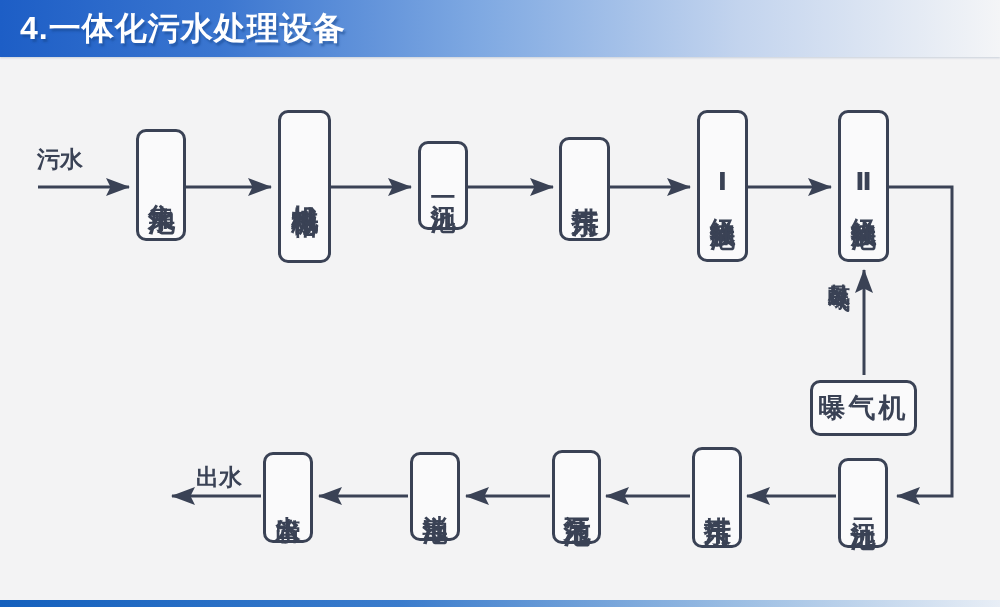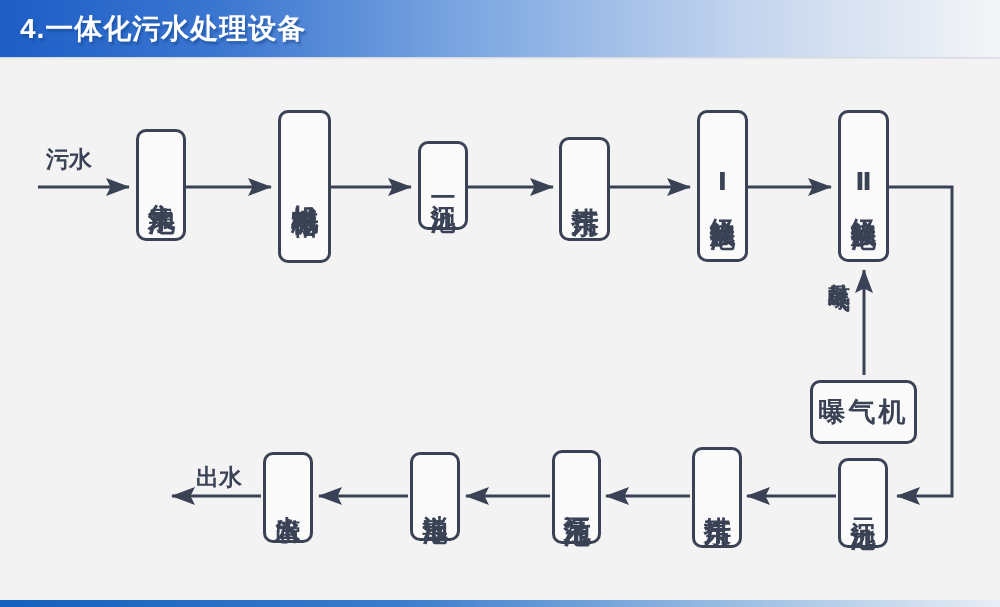--- a/index.html
+++ b/index.html
@@ -12,21 +12,21 @@
   }
   
   .header{
     position:absolute;left:0;top:0;width:1000px;height:57px;
     background:linear-gradient(to right,#1d5ec6 0%,#3b76d0 22%,#7fa9e2 48%,#c3d4ee 74%,#f4f5f7 100%);
     box-shadow:0 1px 2px rgba(120,140,170,.35);
     display:flex;align-items:center;
   }
   .title{
     margin:0 14px 0 20px;
-    font-size:28px;font-weight:700;color:#ffffff;
+    font-size:32px;font-weight:700;color:#ffffff;
     letter-spacing:1px;
     text-shadow:2px 3px 2px rgba(21,70,140,.5);
     white-space:nowrap;
   }
   
   .footer-bar{
     position:absolute;left:0;bottom:0;width:1000px;height:7px;
     background:linear-gradient(to right,#1460bd 0%,#3b7ccc 40%,#9fc0e4 75%,#e8eef6 100%);
   }
   
@@ -94,32 +94,32 @@
         <path d="M889 187 H952 V496 H897" marker-end="url(#ah)"></path>
         <line x1="864" y1="375" x2="864" y2="270" marker-end="url(#ah)"></line>
         <line x1="836" y1="496" x2="747" y2="496" marker-end="url(#ah)"></line>
         <line x1="690" y1="496" x2="606" y2="496" marker-end="url(#ah)"></line>
         <line x1="550" y1="496" x2="466" y2="496" marker-end="url(#ah)"></line>
         <line x1="408" y1="496" x2="319" y2="496" marker-end="url(#ah)"></line>
         <line x1="261" y1="496" x2="172" y2="496" marker-end="url(#ah)"></line>
       </g>
     </svg>
 
-    <div class="flow-label" style="left:46px;top:148px;">污水</div>
+    <div class="flow-label" style="left:37px;top:148px;">污水</div>
     <div class="flow-label" style="left:196px;top:466px;font-family:Liberation Serif, serif;">出水</div>
     <div class="vlabel" style="left:820px;top:266px;width:30px;height:102px;">鼓风曝气</div>
 
     <div class="node vbox" style="left:136px;top:129px;width:50px;height:112px;">集水池</div>
     <div class="node vbox" style="left:278px;top:110px;width:53px;height:153px;">机械栅格</div>
     <div class="node vbox" style="left:418px;top:141px;width:50px;height:89px;font-size:25px;">一沉池</div>
     <div class="node vbox" style="left:559px;top:137px;width:51px;height:104px;">排污泵</div>
     <div class="node vbox" style="left:697px;top:110px;width:51px;height:152px;font-size:25px;">Ⅰ级接触池</div>
     <div class="node vbox" style="left:838px;top:110px;width:51px;height:152px;font-size:25px;">Ⅱ级接触池</div>
 
-    <div class="node hbox" style="left:810px;top:380px;width:107px;height:64px;">曝气机</div>
+    <div class="node hbox" style="left:810px;top:380px;width:107px;height:56px;">曝气机</div>
 
     <div class="node vbox" style="left:838px;top:458px;width:50px;height:90px;font-size:25px;">二沉池</div>
     <div class="node vbox" style="left:692px;top:447px;width:50px;height:101px;">排污泵</div>
     <div class="node vbox" style="left:552px;top:450px;width:49px;height:94px;">污泵池</div>
     <div class="node vbox" style="left:410px;top:452px;width:50px;height:89px;font-size:25px;">消毒池</div>
     <div class="node vbox" style="left:263px;top:452px;width:50px;height:91px;font-size:25px;">出水管</div>
 
   </div>
 
   <div class="footer-bar"></div>

